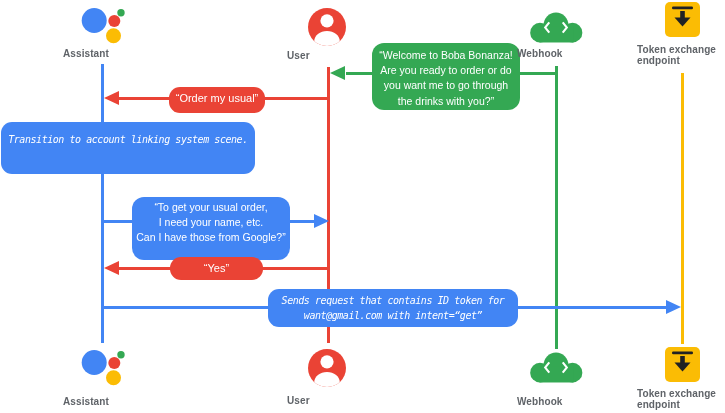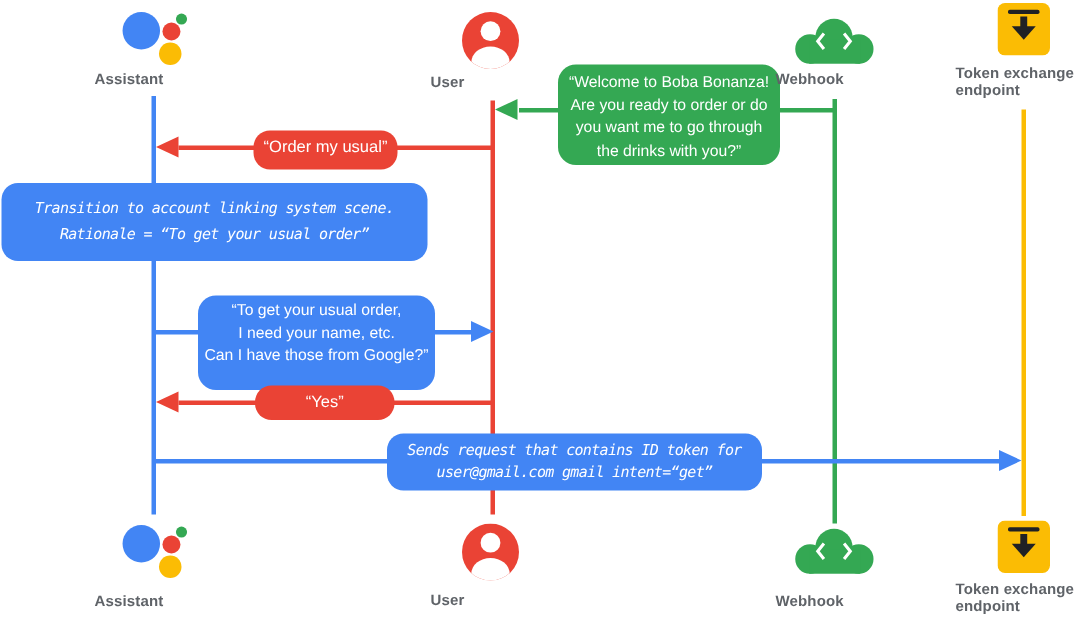--- a/index.html
+++ b/index.html
@@ -30,28 +30,28 @@
   .hd-yes{left:104px;top:261px;border-right:15px solid var(--red);}
   .ln-sends{left:104px;top:306px;width:562px;background:var(--blue);}
   .hd-sends{left:666px;top:300px;border-left:15px solid var(--blue);}
   
   .bubble{position:absolute;color:#fff;text-align:center;box-sizing:border-box;}
   .bubble div{white-space:nowrap;}
   .bb-welcome{left:372px;top:43px;width:148px;height:67px;background:var(--green);
     border-radius:12px;font-size:10.5px;line-height:15.2px;padding-top:5px;}
   .bb-order{left:169px;top:87px;width:96px;height:26px;background:var(--red);
     border-radius:11px;font-size:11px;line-height:23px;}
-  .bb-note{left:1px;top:122px;width:284px;height:52px;background:var(--blue);border-radius:11px;
+  .bb-note{left:1px;top:122px;width:254px;height:52px;background:var(--blue);border-radius:11px;
     font-family:"DejaVu Sans Mono",monospace;font-style:italic;font-size:10px;
     letter-spacing:-0.45px;line-height:17px;padding-top:9px;}
   .bb-ask{left:132px;top:197px;width:158px;height:63px;background:var(--blue);
     border-radius:12px;font-size:10.5px;line-height:14.8px;padding-top:3px;}
   .bb-yes{left:170px;top:257px;width:93px;height:23px;background:var(--red);
     border-radius:11px;font-size:11px;line-height:23px;}
-  .bb-sends{left:258px;top:289px;width:250px;height:38px;background:var(--blue);border-radius:11px;
+  .bb-sends{left:268px;top:289px;width:250px;height:38px;background:var(--blue);border-radius:11px;
     font-family:"DejaVu Sans Mono",monospace;font-style:italic;font-size:10px;
     letter-spacing:-0.45px;line-height:15px;padding-top:4px;}
   
   .actor-label{position:absolute;color:var(--label);font-weight:bold;font-size:10px;
     text-align:left;line-height:11px;letter-spacing:0.1px;}
   .lb-assistant-top{left:63px;top:48px;width:80px;}
   .lb-user-top{left:287px;top:50px;width:80px;}
   .lb-webhook-top{left:517px;top:48px;width:80px;}
   .lb-token-top{left:637px;top:44px;width:92px;}
   .lb-assistant-bot{left:63px;top:396px;width:80px;}
@@ -95,36 +95,35 @@
     <div>you want me to go through</div>
     <div>the drinks with you?”</div>
   </div>
 
   <div class="bubble bb-order">
     <div>“Order my usual”</div>
   </div>
 
   <div class="bubble bb-note">
     <div>Transition to account linking system scene.</div>
-    <div>Rationale = “To get your usual order”</div>
   </div>
 
   <div class="bubble bb-ask">
     <div>“To get your usual order,</div>
     <div>I need your name, etc.</div>
     <div>Can I have those from Google?”</div>
   </div>
 
   <div class="bubble bb-yes">
     <div>“Yes”</div>
   </div>
 
   <div class="bubble bb-sends">
     <div>Sends request that contains ID token for</div>
-    <div>user@gmail.com gmail intent=“get”</div>
+    <div>want@gmail.com with intent=“get”</div>
   </div>
 
   <svg class="icon ic-assistant-top" width="52" height="40" viewBox="0 0 52 40">
     <circle cx="15.2" cy="14.5" r="12.5" fill="#4285F4"></circle>
     <circle cx="35.3" cy="15" r="6" fill="#EA4335"></circle>
     <circle cx="42" cy="6.7" r="3.7" fill="#34A853"></circle>
     <circle cx="34.5" cy="29.8" r="7.5" fill="#FBBC04"></circle>
   </svg>
   <svg class="icon ic-user-top" width="38" height="38" viewBox="0 0 38 38">
     <defs>

